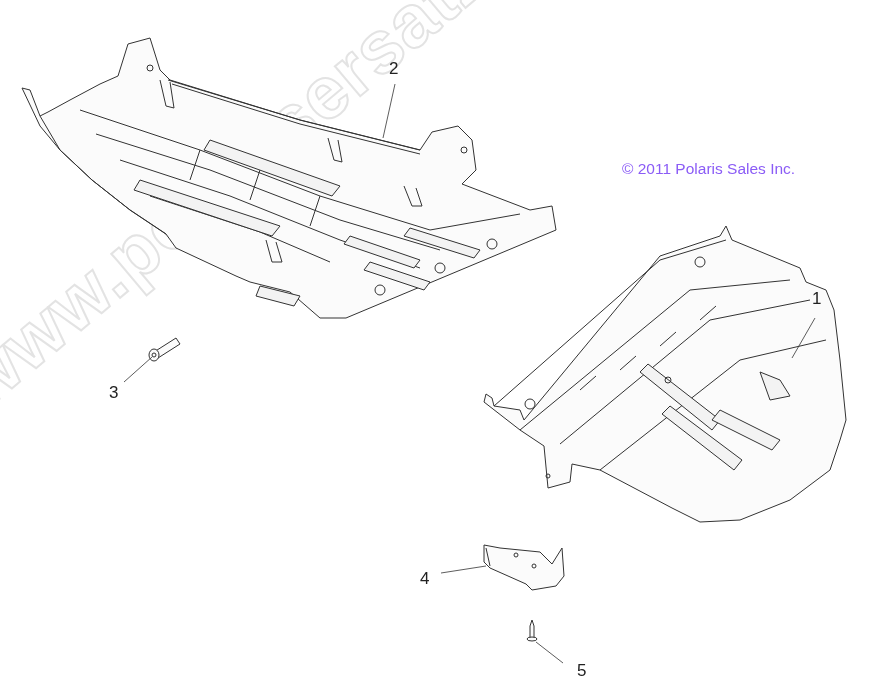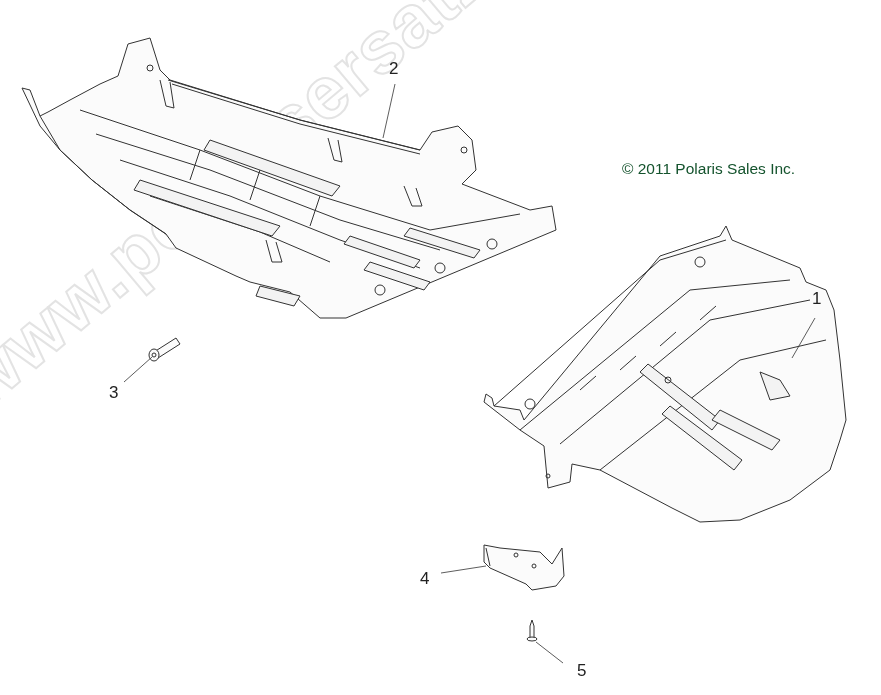--- a/index.html
+++ b/index.html
@@ -1,19 +1,19 @@
 <!DOCTYPE html>
 <html><head>
 <meta charset="utf-8">
 <style>
   html,body{margin:0;padding:0;background:#ffffff;}
   body{width:881px;height:695px;position:relative;overflow:hidden;font-family:"Liberation Sans",sans-serif;}
   .canvas{position:absolute;left:0;top:0;width:881px;height:695px;}
   .callout{position:absolute;font-size:17px;color:#222;line-height:1;}
-  .copyright{position:absolute;left:622px;top:160px;font-size:15.5px;color:#14532d;white-space:nowrap;}
+  .copyright{position:absolute;left:622px;top:160px;font-size:15.5px;color:#8b5cf6;white-space:nowrap;}
   .watermark{position:absolute;left:-60px;top:360px;font-size:74px;font-weight:bold;color:#ffffff;
     -webkit-text-stroke:2px #e2e2e2;transform:rotate(-40deg);transform-origin:0 0;white-space:nowrap;letter-spacing:1px;opacity:0.95;}
   svg{position:absolute;left:0;top:0;}
 </style>
 </head>
 <body>
 
 <div class="canvas">
 
   <div class="watermark">www.polarisersatzteile.de</div>

